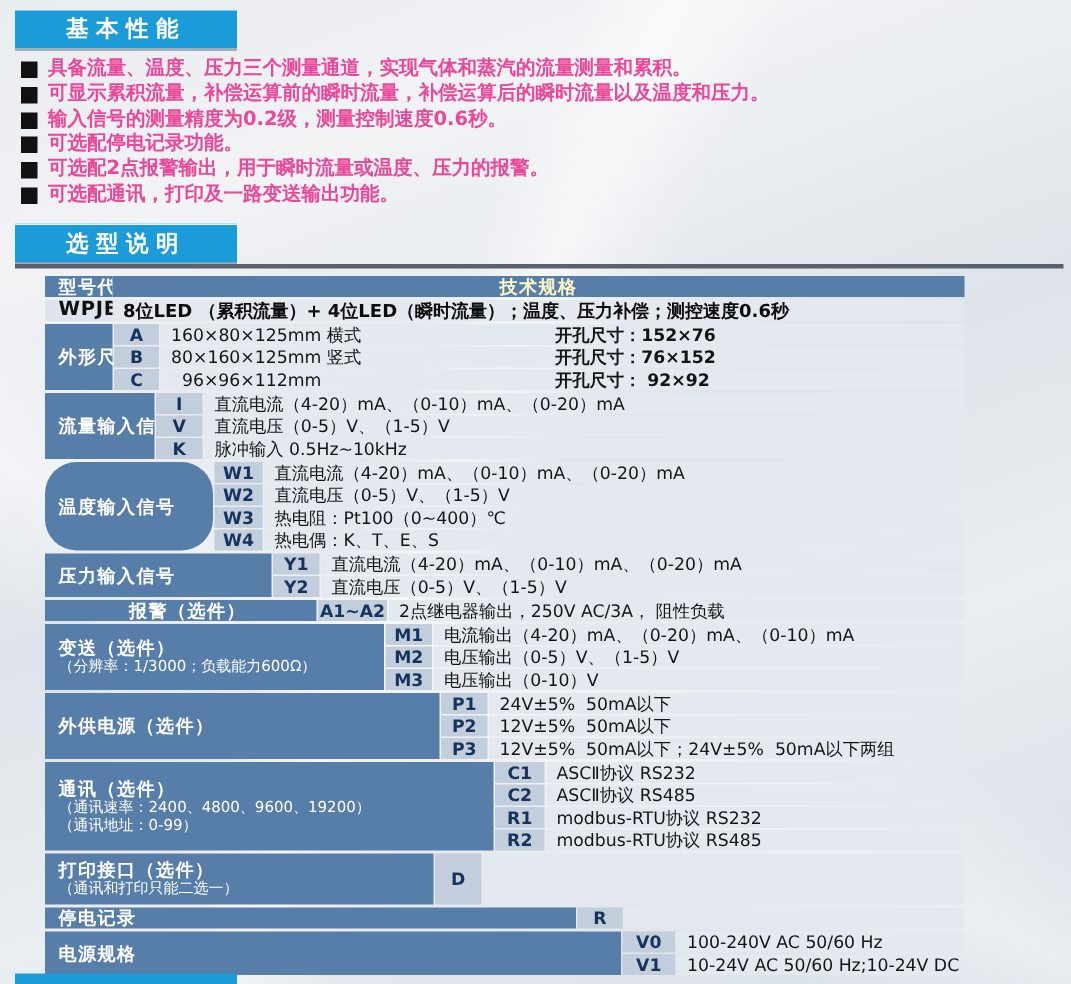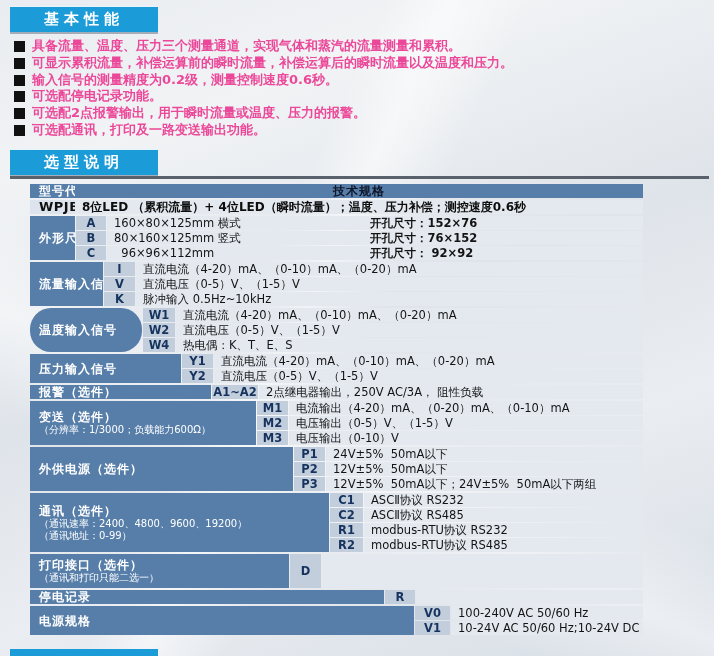--- a/index.html
+++ b/index.html
@@ -44,21 +44,21 @@
   .code{
     background:#c3cedd;color:#16335e;font-weight:bold;font-size:11.5px;
     display:flex;align-items:center;justify-content:center;
     margin:0 1px;box-sizing:border-box;flex:0 0 auto;white-space:nowrap;
   }
   .desc{
     background:#e4e9f0;color:#141414;font-size:11.5px;
     display:flex;align-items:center;flex:1 1 auto;
     padding-left:7px;box-sizing:border-box;position:relative;white-space:nowrap;
   }
-  .desc.steel{background:#567ea9;color:#0f172a;font-weight:bold;font-size:12px;
+  .desc.steel{background:#567ea9;color:#fef9c3;font-weight:bold;font-size:12px;
     justify-content:center;padding-left:0;letter-spacing:1px;}
   .desc.modeldesc{font-weight:bold;font-size:12px;color:#0d0d0d;}
   .kk{position:absolute;left:263px;top:0;height:100%;display:flex;align-items:center;font-weight:bold;}
   .desc.empty{background:#e4e9f0;}
 </style>
 </head>
 <body>
 
 <div class="bar bar1">
   <span>基本性能</span>
@@ -185,20 +185,26 @@
             <span style="white-space: pre;">直流电流（4-20）mA、（0-10）mA、（0-20）mA</span>
           </div>
         </div>
         <div class="row" style="height: 14px;">
           <div class="code" style="width: 32px;">W2</div>
           <div class="desc">
             <span style="white-space: pre;">直流电压（0-5）V、（1-5）V</span>
           </div>
         </div>
         <div class="row" style="height: 14px;">
+          <div class="code" style="width: 32px;">W3</div>
+          <div class="desc">
+            <span style="white-space: pre;">热电阻：Pt100（0~400）℃</span>
+          </div>
+        </div>
+        <div class="row" style="height: 14px;">
           <div class="code" style="width: 32px;">W4</div>
           <div class="desc">
             <span style="white-space: pre;">热电偶：K、T、E、S</span>
           </div>
         </div>
       </div>
     </div>
     <div class="sec">
       <div class="cat" style="width: 151px;">
         <div class="lbl">压力输入信号</div>
@@ -212,21 +218,21 @@
         </div>
         <div class="row" style="height: 14px;">
           <div class="code" style="width: 31px;">Y2</div>
           <div class="desc">
             <span style="white-space: pre;">直流电压（0-5）V、（1-5）V</span>
           </div>
         </div>
       </div>
     </div>
     <div class="sec">
-      <div class="cat" style="width: 181px;">
+      <div class="cat" style="width: 181px; align-items: center;">
         <div class="lbl">报警（选件）</div>
       </div>
       <div class="rows">
         <div class="row" style="height: 14px;">
           <div class="code" style="width: 46px;">A1~A2</div>
           <div class="desc">
             <span style="white-space: pre;">2点继电器输出，250V AC/3A， 阻性负载</span>
           </div>
         </div>
       </div>

